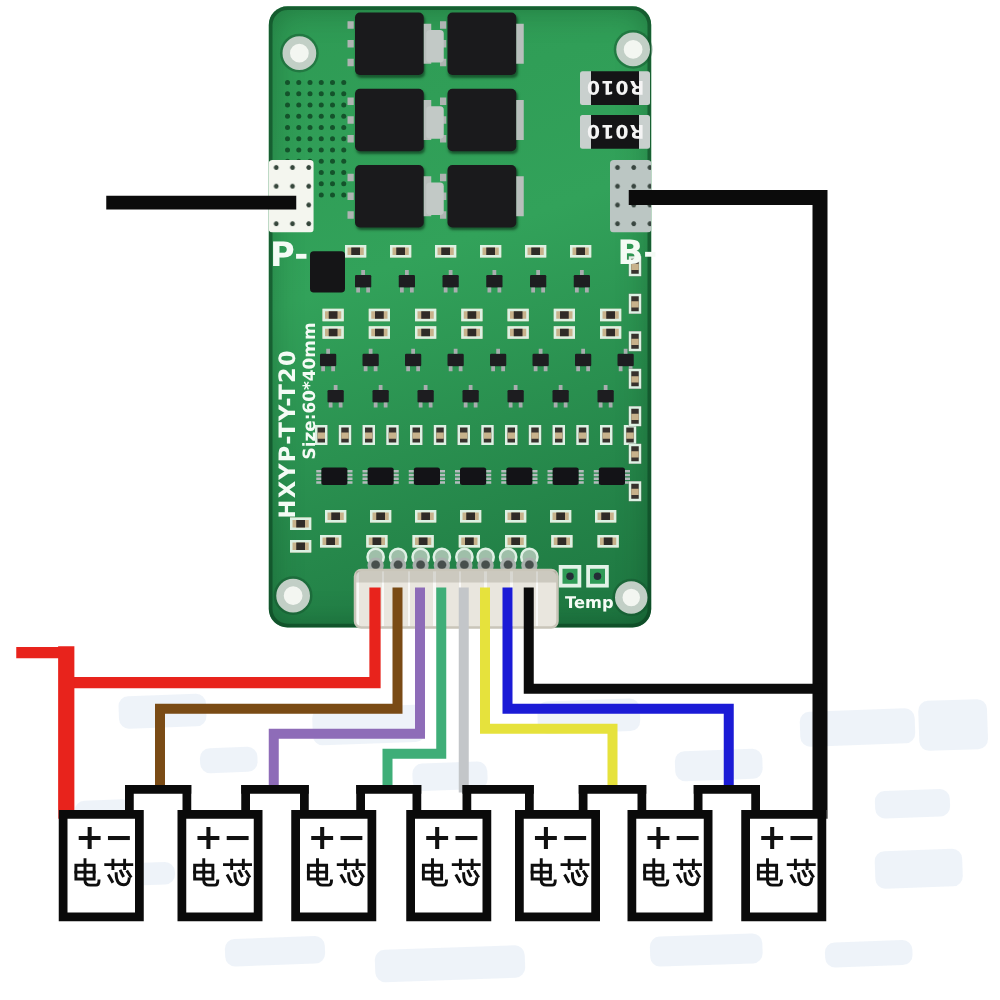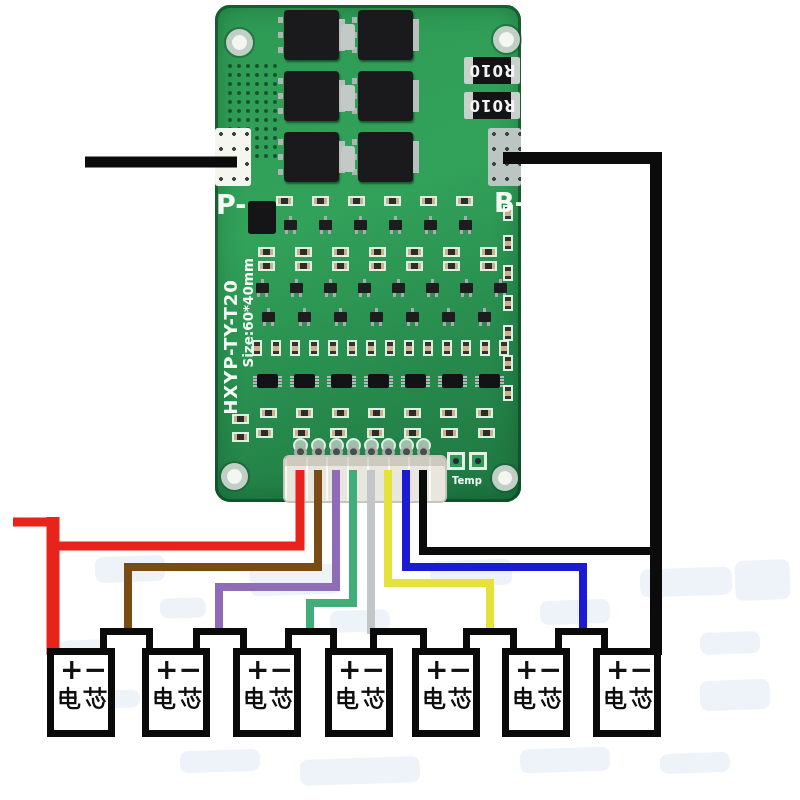--- a/index.html
+++ b/index.html
@@ -293,21 +293,21 @@
     <span>R010</span>
   </div>
 
   <div class="abs pcb-label" style="left:216px;top:191px;font-size:27px;">P-</div>
   <div class="abs pcb-label" style="left:494px;top:189px;font-size:27px;">B-</div>
   <div class="abs pcb-label vtext" style="left:136px;top:338px;width:190px;font-size:18px;letter-spacing:1px;">HXYP-TY-T20</div>
   <div class="abs pcb-label vtext" style="left:192px;top:306px;width:114px;font-size:13.5px;">Size:60*40mm</div>
 
   <div class="tpad" style="left:447px;top:452px;"></div>
   <div class="tpad" style="left:469px;top:452px;"></div>
-  <div class="abs pcb-label" style="left:452px;top:476px;font-size:10px;">Temp</div>
+  <div class="abs pcb-label" style="left:452px;top:476px;font-size:13px;">Temp</div>
 
   <div class="abs connector" style="left:283px;top:455px;width:164px;height:48px;"></div>
 
   <svg id="wires" class="abs" width="800" height="800" style="left:0;top:0;" fill="none">
       <polyline points="85,162 237,162" stroke="#0b0b0b" stroke-width="11" fill="none" stroke-linejoin="miter" stroke-linecap="butt"></polyline>
       <polyline points="503,158 656,158 656,655" stroke="#0b0b0b" stroke-width="12" fill="none" stroke-linejoin="miter" stroke-linecap="butt"></polyline>
       <polyline points="423,470 423,551 658,551" stroke="#0b0b0b" stroke-width="8" fill="none" stroke-linejoin="miter" stroke-linecap="butt"></polyline>
       <polyline points="300,470 300,546 57,546" stroke="#e8231c" stroke-width="9" fill="none" stroke-linejoin="miter" stroke-linecap="butt"></polyline>
       <polyline points="53,517 53,655" stroke="#e8231c" stroke-width="13" fill="none" stroke-linejoin="miter" stroke-linecap="butt"></polyline>
       <polyline points="13,522 48,522" stroke="#e8231c" stroke-width="9" fill="none" stroke-linejoin="miter" stroke-linecap="butt"></polyline>

